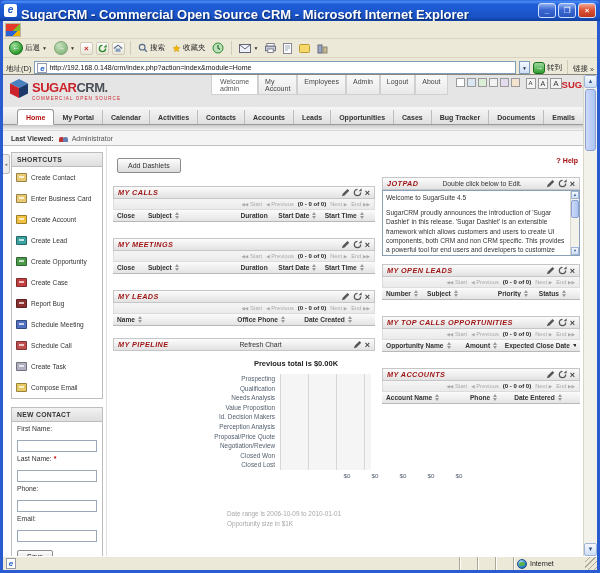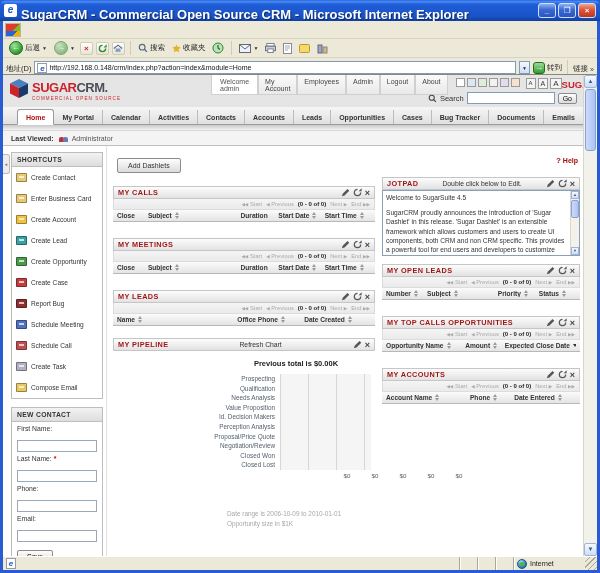--- a/index.html
+++ b/index.html
@@ -90,21 +90,21 @@
   .save-btn{margin:8px 5px 8px;font-size:7px;border:1px solid #8c8c8c;background:linear-gradient(#fdfdfd,#dcdcdc);padding:2px 9px;border-radius:2px;}
   
   .main{flex:1;display:flex;gap:7px;padding:8px 3px 0 6px;overflow:hidden;}
   .leftcol{width:262px;flex:none;}
   .rightcol{flex:1;min-width:0;}
   .add-dashlets{font-size:7px;border:1px solid #8c8c8c;background:linear-gradient(#fdfdfd,#dcdcdc);padding:3px 10px;border-radius:2px;margin:0 0 13px 4px;color:#333;}
   .helprow{text-align:right;font-size:7px;color:#a50f0f;margin:2px 2px 12px 0;font-weight:bold;}
   .helprow .q{font-size:8px;}
   .dashlet{margin-bottom:8px;}
   .dl-head{height:13px;background:linear-gradient(#fcfcfc,#e2e2e2);border:1px solid #c6c6c6;display:flex;align-items:center;padding:0 4px;gap:4px;}
-  .dl-title{font-size:7.3px;font-weight:bold;color:#9f1313;letter-spacing:.4px;white-space:nowrap;}
+  .dl-title{font-size:7.3px;font-weight:bold;color:#9f1313;letter-spacing:.4px;white-space:nowrap;font-style:italic;}
   .dl-mid{flex:1;text-align:center;font-size:6.8px;color:#333;}
   .dl-tools{margin-left:auto;display:flex;align-items:center;gap:3px;}
   .dl-tools .x{font-size:9px;color:#444;line-height:8px;font-weight:bold;}
   .dl-pag{height:11px;background:linear-gradient(#f5f5f5,#eaeaea);border:1px solid #dcdcdc;border-top:none;display:flex;justify-content:flex-end;align-items:center;gap:4px;font-size:5.8px;color:#aaa;padding:0 4px;}
   .dl-pag b{color:#222;font-size:6px;}
   .dl-pag .ar{font-size:4.5px;}
   .dl-cols{height:12px;background:linear-gradient(#fbfbfb,#e4e4e4);border-bottom:1px solid #b8b8b8;display:flex;align-items:center;padding:0 4px;}
   .col{font-size:6.6px;font-weight:bold;color:#333;white-space:nowrap;overflow:hidden;display:flex;align-items:center;}
   .sort{display:inline-flex;flex-direction:column;margin-left:3px;}
   .sort i{display:block;width:0;height:0;border-left:2.5px solid transparent;border-right:2.5px solid transparent;}
@@ -284,29 +284,20 @@
             </span>
           <span class="fontsizes">
               <span class="fsq" style="font-size:6px">A</span>
               <span class="fsq" style="font-size:7px">A</span>
               <span class="fsq" style="font-size:8px">A</span>
             </span>
           <span class="suite">
             <span class="s1">SUGAR</span>
           </span>
         </div>
-        <div class="searchrow">
-          <svg width="9" height="9" viewBox="0 0 12 12">
-              <circle cx="5" cy="5" r="3.4" fill="none" stroke="#445" stroke-width="1.4"></circle>
-              <path d="M7.6 7.6l3 3" stroke="#445" stroke-width="1.6"></path>
-            </svg>
-          <label>Search</label>
-          <input class="search-input" value="" style="">
-          <button class="go-btn">Go</button>
-        </div>
       </div>
 
       <div class="tabbar">
           <span class="tab active">Home</span>
           <span class="tab">My Portal</span>
           <span class="tab">Calendar</span>
           <span class="tab">Activities</span>
           <span class="tab">Contacts</span>
           <span class="tab">Accounts</span>
           <span class="tab">Leads</span>

